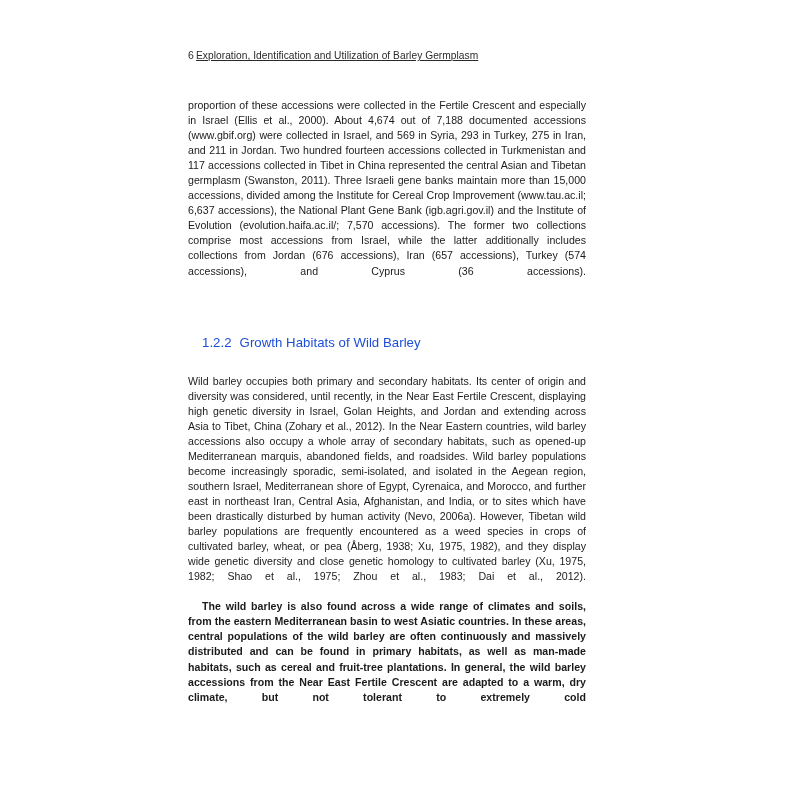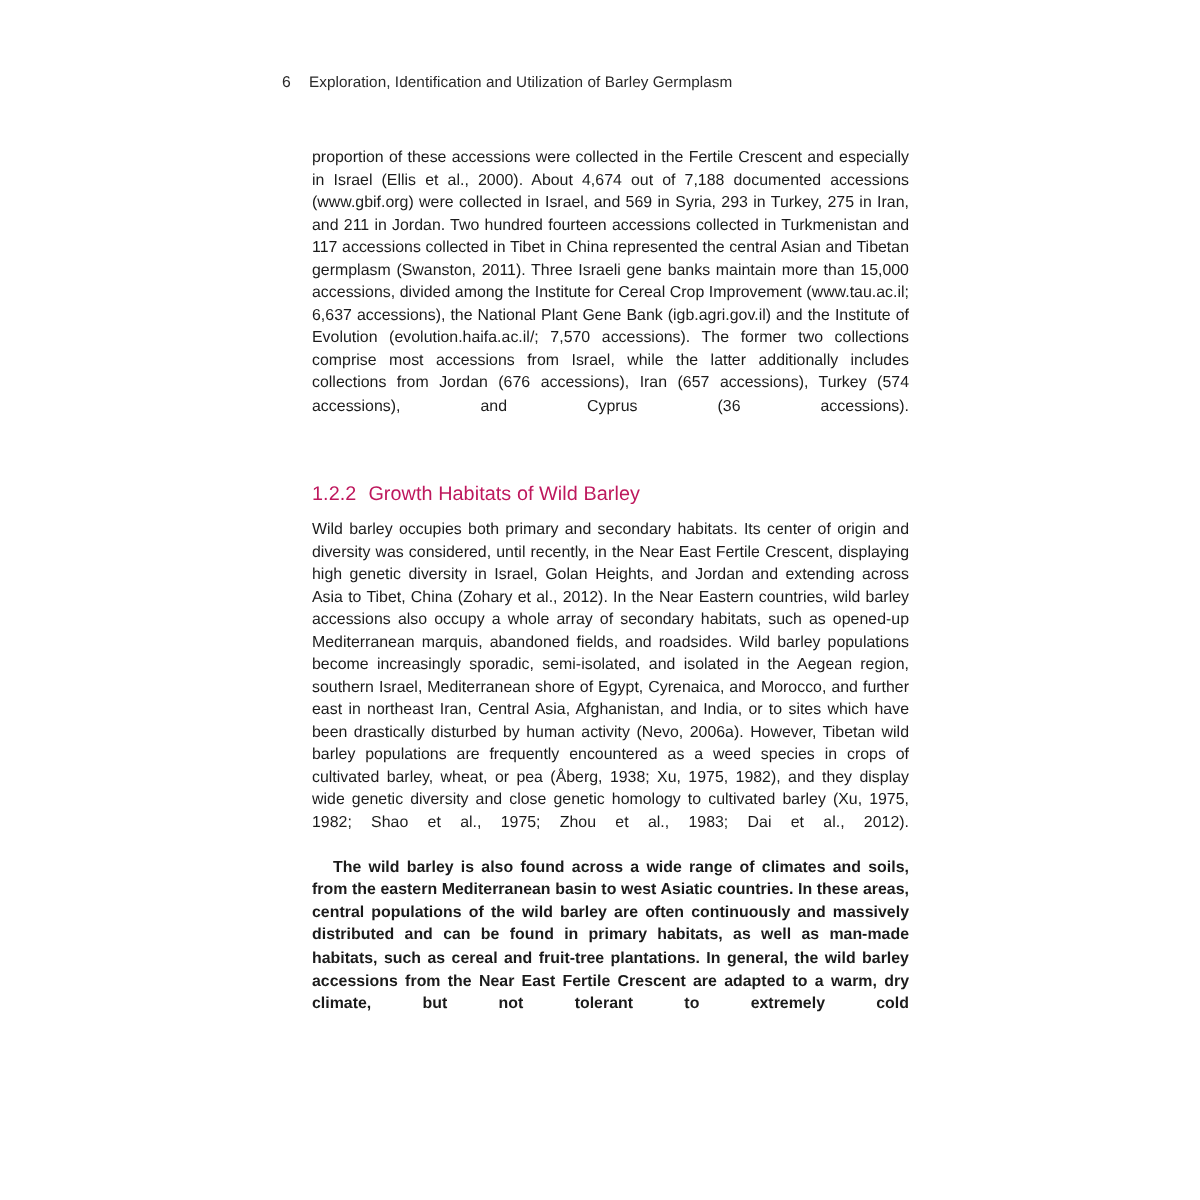--- a/index.html
+++ b/index.html
@@ -33,28 +33,29 @@
     white-space: nowrap;
   }
   .folio {
     font-size: 10.5px;
     color: #2a2a2a;
     letter-spacing: 0.1px;
   }
   .header-title {
     font-size: 10.2px;
     color: #2a2a2a;
-    margin-left: 12px;
+    margin-left: 2px;
     letter-spacing: 0.05px;
+    text-decoration: underline;
   }
 
   
   .text-column {
     position: absolute;
-    left: 208px;
+    left: 188px;
     top: 98px;
     width: 398px;
   }
 
   p.body-par {
     margin: 0;
     font-size: 10.6px;
     line-height: 15.05px;
     text-align: justify;
     text-justify: inter-word;
@@ -70,25 +71,25 @@
 
   
   p.body-par:after {
     content: "";
     display: inline-block;
     width: 100%;
   }
 
   
   .section-heading {
-    margin: 0;
+    margin: 14px;
     font-size: 13.2px;
     font-weight: 400;
     line-height: 17px;
-    color: #be185d;
+    color: #1d4ed8;
     letter-spacing: 0.05px;
     white-space: nowrap;
   }
   .section-number {
     margin-right: 8px;
   }
 
   .gap-before-heading { height: 26px; }
   .gap-after-heading  { height: 9px;  }
 </style>

